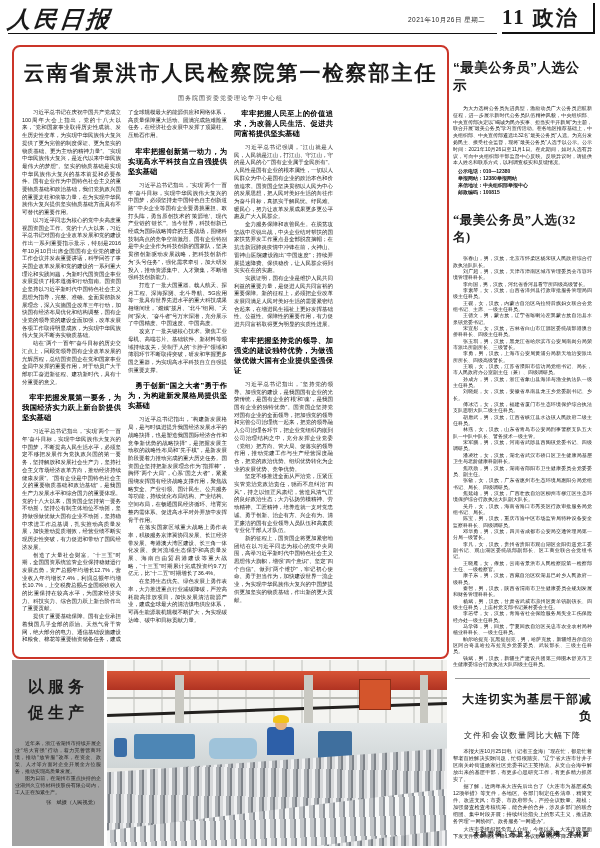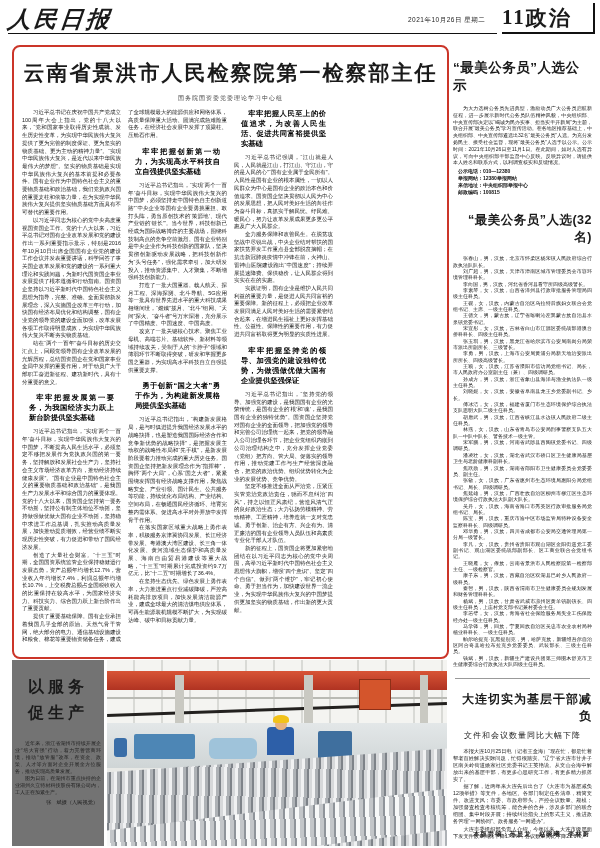--- a/index.html
+++ b/index.html
@@ -8,38 +8,38 @@
   .abs{position:absolute;}
 
   
   #masthead-logo{left:8px;top:4px;font-family:"DejaVu Serif",serif;font-weight:900;
       font-style:italic;font-size:23px;letter-spacing:3px;transform:skewX(-6deg);}
   #masthead-rule{left:8px;top:33px;width:489px;height:0;border-top:1.4px solid #111;}
   #masthead-date{left:408px;top:16px;font-size:6.5px;color:#222;letter-spacing:.5px;}
   #page-sec{left:502px;top:3px;width:88px;height:29px;border-right:2px solid #111;
       border-bottom:2px solid #111;font-size:21px;font-weight:700;letter-spacing:2px;
       display:flex;align-items:center;justify-content:flex-start;padding-right:3px;}
-  #page-sec .num{font-family:"Liberation Serif",serif;}
+  #page-sec .num{margin-right:7px;font-family:"Liberation Serif",serif;}
 
   
   #main-box{left:12px;top:45px;width:433px;height:610px;border:2px solid #cb3529;
       border-radius:8px;background:#fff;}
   #main-headline{left:0;right:0;top:12px;text-align:center;font-size:21px;font-weight:900;
       letter-spacing:2px;font-family:"Liberation Sans",sans-serif;}
   #main-byline{left:0;right:0;top:47px;text-align:center;font-size:6px;color:#444;
       font-family:"DejaVu Serif",serif;letter-spacing:1px;}
   #main-cols{left:8px;top:62px;width:417px;height:538px;
       column-count:4;column-gap:7px;column-fill:auto;overflow:hidden;
       font-size:5.5px;line-height:7.7px;text-align:justify;color:#222;}
   #main-cols p{margin:0;text-indent:2em;}
   #main-cols h3{font-size:7.3px;line-height:10px;font-weight:900;color:#000;
-      margin:7px 7px 5px;text-indent:1em;text-align:justify;}
-
-  
-  #caption-box{left:12px;top:660px;width:92px;height:186px;background:#737373;}
+      margin:7px 0 5px;text-indent:1em;text-align:justify;}
+
+  
+  #caption-box{left:12px;top:660px;width:92px;height:186px;background:#a3a3a3;}
   .cap-title{font-family:"Liberation Serif",serif;font-weight:900;font-size:16px;
       letter-spacing:4px;text-align:center;line-height:26px;margin-top:14px;}
   .cap-body{font-size:5px;line-height:7px;text-align:justify;margin-top:14px;
       padding:0 3px;color:#222;font-family:"DejaVu Serif",serif;}
   .cap-body p{margin:0;text-indent:2em;}
   .cap-credit{font-size:5.2px;text-align:right;padding-right:6px;margin-top:3px;}
 
   #photo{left:107px;top:660px;width:340px;height:186px;overflow:hidden;background:#e8e9e6;}
   .ph-ceiling{position:absolute;left:0;top:0;width:100%;height:34%;
       background:repeating-linear-gradient(90deg,#f4f4f1 0 26px,#d9dad6 26px 28px),
@@ -69,21 +69,21 @@
       background:repeating-linear-gradient(94deg,
         #f7f8f8 0 4px,#c3c6c9 4px 8px,#8f949a 8px 10px);}
 
   
   #right-col{left:453px;top:45px;width:139px;}
   .ann-title{font-size:13.5px;font-weight:900;text-align:left;letter-spacing:.5px;margin:14px 0 10px;}
   .small-body{font-size:5px;line-height:6.8px;text-align:justify;color:#222;}
   .small-body p{margin:0;text-indent:2em;}
   .contacts{margin-top:2px;}
   .contacts div{font-size:5px;line-height:7px;font-weight:700;text-indent:1em;color:#111;}
-  .list-title{font-size:12.5px;font-weight:900;text-align:right;margin:16px 0 9px;letter-spacing:.5px;}
+  .list-title{font-size:12.5px;font-weight:900;text-align:left;margin:16px 0 9px;letter-spacing:.5px;font-family:Liberation Serif, serif;}
   #name-list{font-size:5px;line-height:6.35px;text-align:justify;color:#222;}
   #name-list p{margin:0;text-indent:2em;}
   #rail-divider{border:none;border-top:1px solid #999;margin:10px 2px 0;}
   .dl-title{font-size:12px;font-weight:900;text-align:right;letter-spacing:1px;margin:12px 0 5px;}
   .dl-sub{font-size:8px;font-weight:400;text-align:center;letter-spacing:1px;margin:0 0 7px;}
   .dl-body{font-size:5.2px;line-height:7.1px;text-align:justify;color:#222;}
   .dl-body p{margin:0;text-indent:2em;}
   #page-editors{left:0;right:10px;top:830px;text-align:right;font-size:6.3px;font-weight:700;
       letter-spacing:1px;color:#222;}
 </style>

